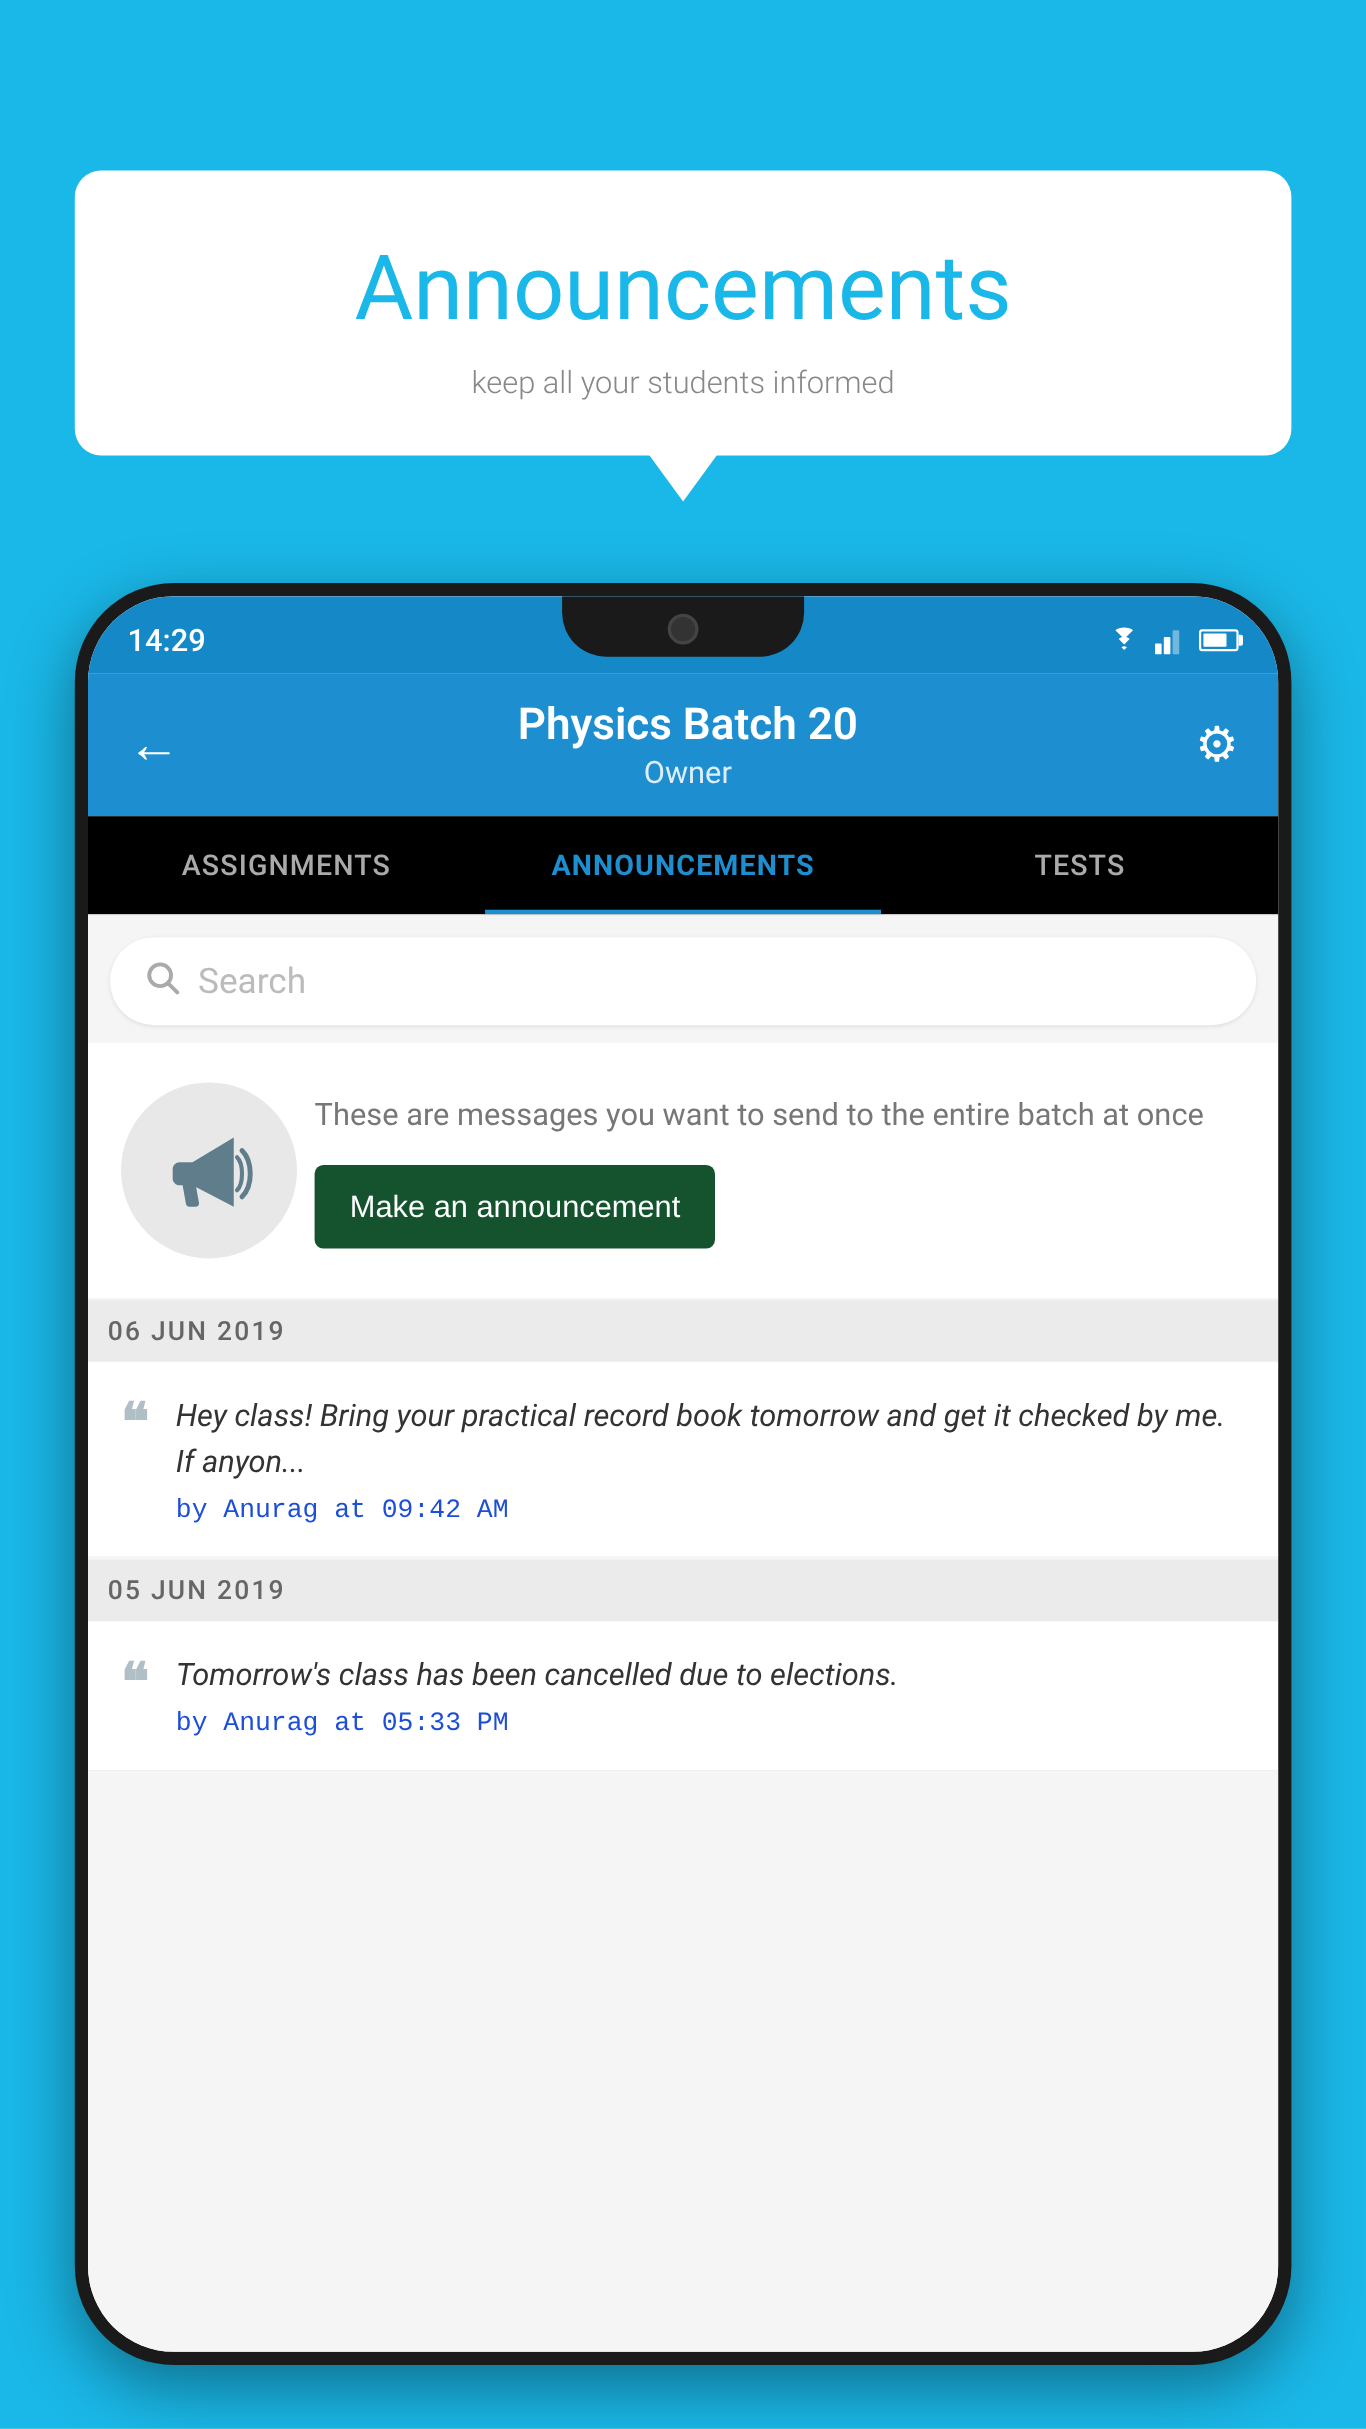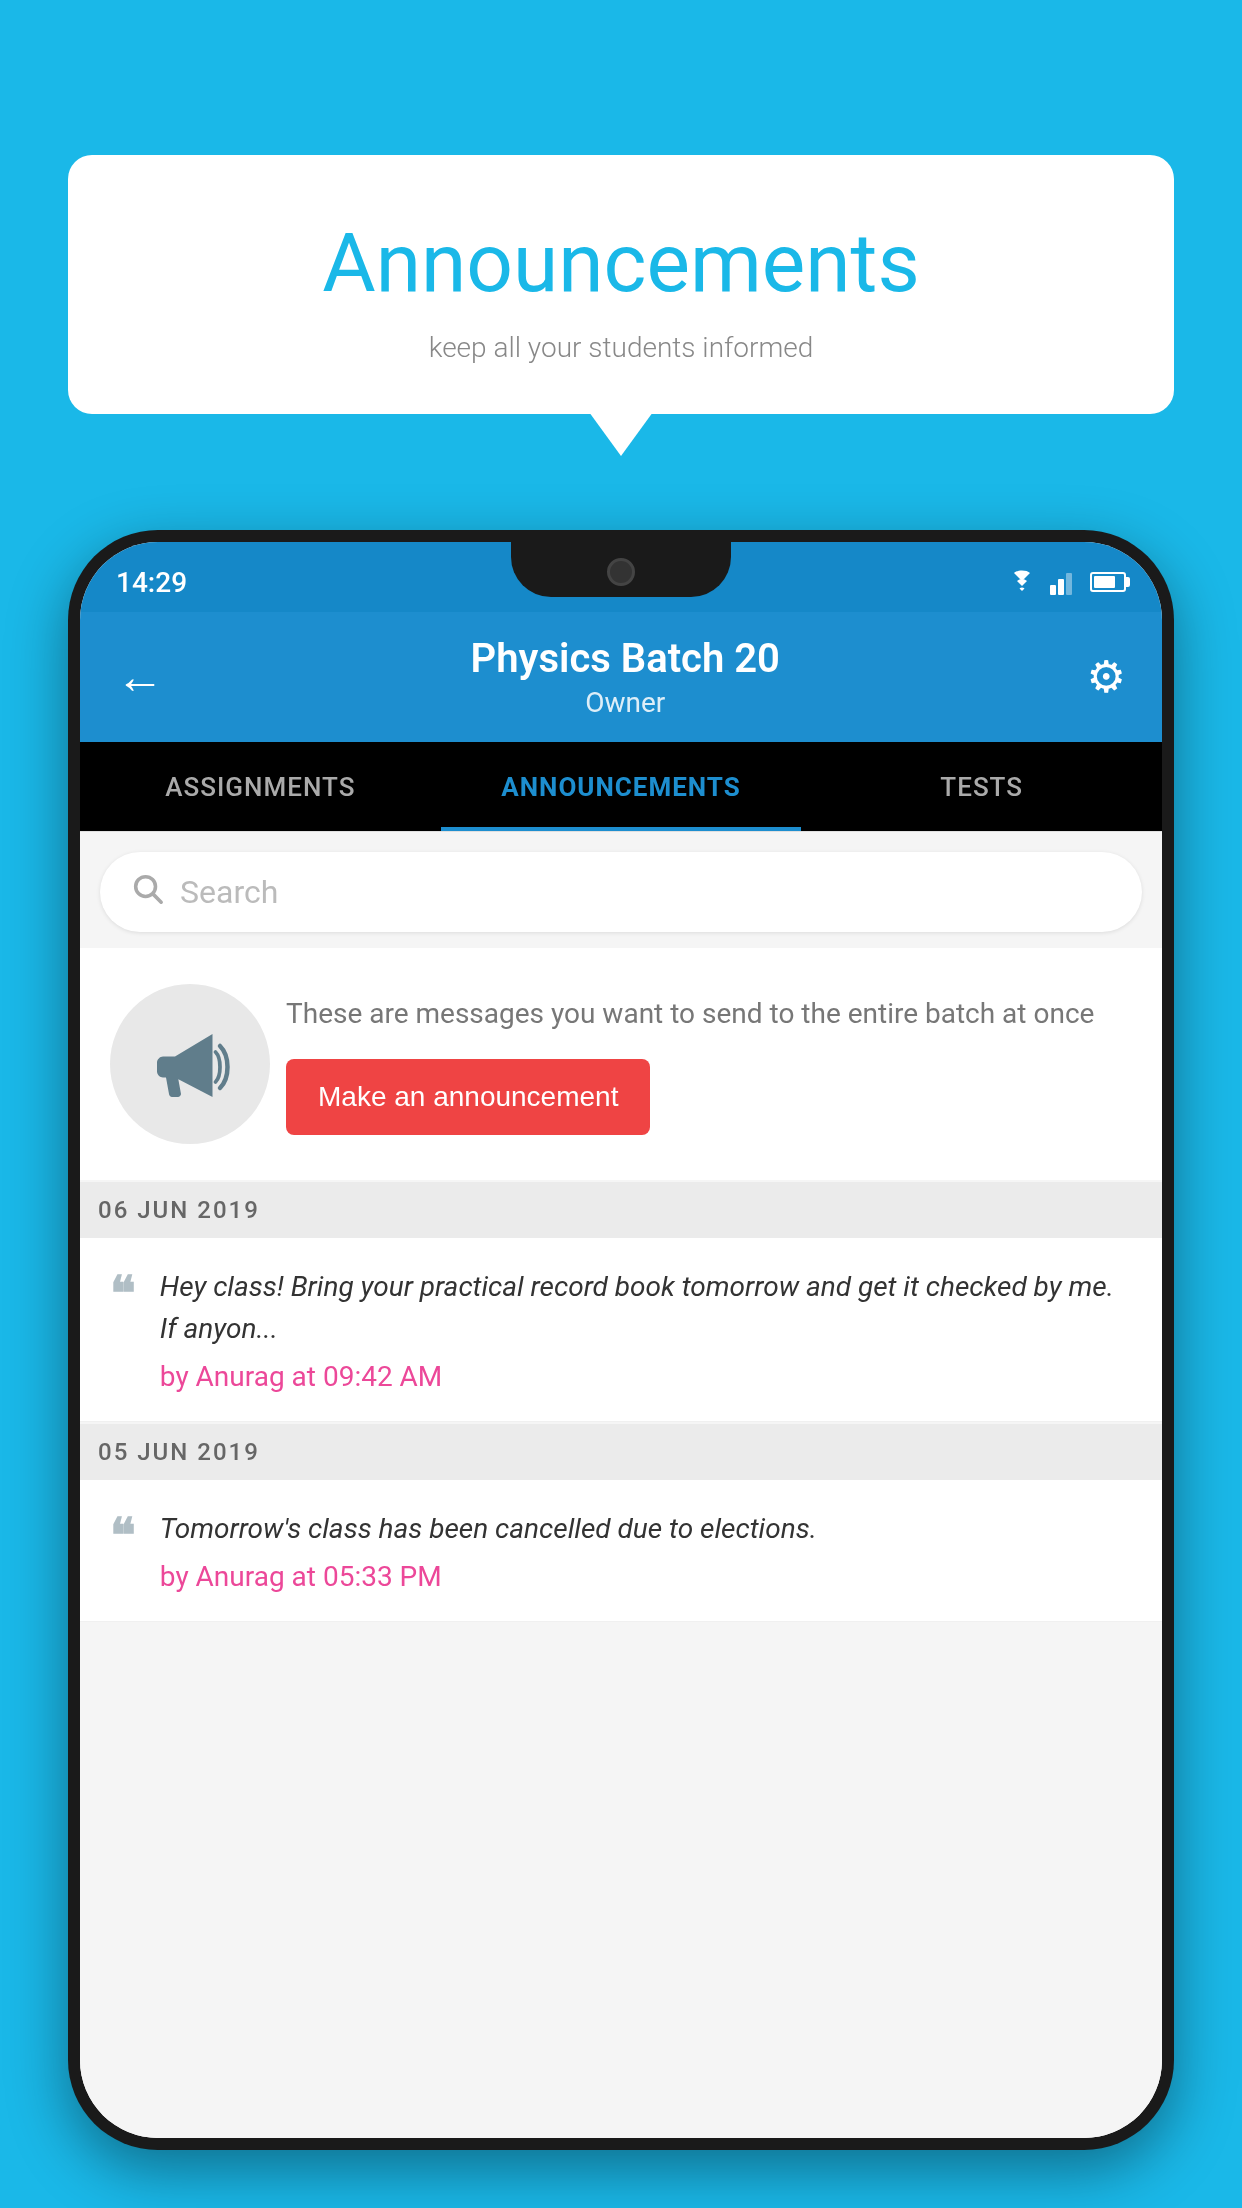--- a/index.html
+++ b/index.html
@@ -318,21 +318,21 @@
     }
 
     .promo-text {
       color: #777;
       font-size: 28px;
       line-height: 1.5;
       margin-bottom: 24px;
     }
 
     .make-announcement-btn {
-      background: #ef4444;
+      background: #14532d;
       color: white;
       border: none;
       border-radius: 8px;
       padding: 22px 32px;
       font-size: 28px;
       cursor: pointer;
       font-weight: 500;
     }
 
     
@@ -372,22 +372,23 @@
 
     .announcement-text {
       color: #333;
       font-size: 28px;
       font-style: italic;
       line-height: 1.5;
       margin-bottom: 10px;
     }
 
     .announcement-meta {
-      color: #ec4899;
-      font-size: 28px;
+      color: #1d4ed8;
+      font-size: 24px;
+      font-family: Liberation Mono, monospace;
     }
 
     
     .phone-screen {
       position: absolute;
       top: 12px;
       left: 12px;
       right: 12px;
       bottom: 12px;
       background: white;

